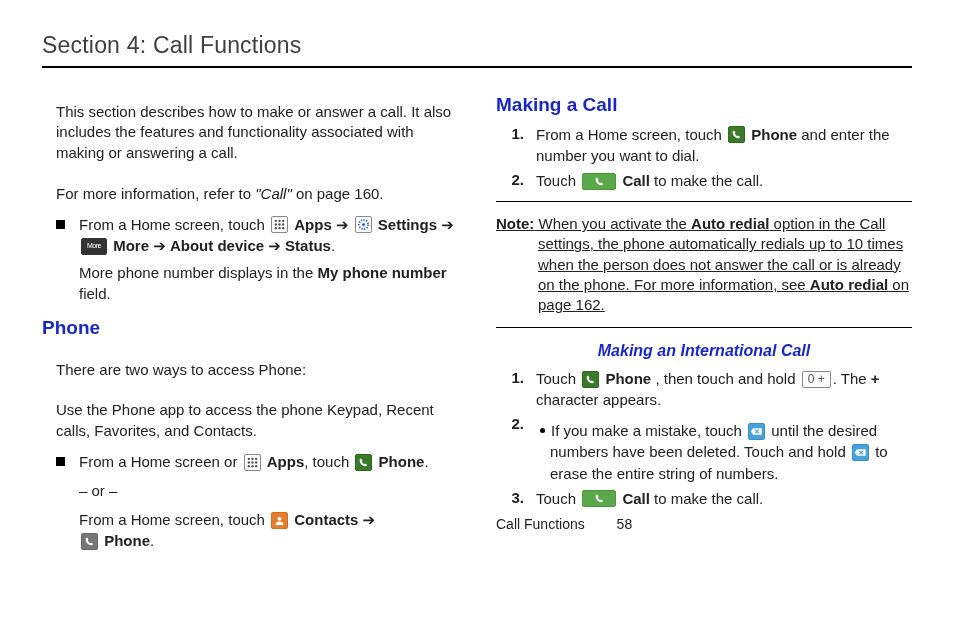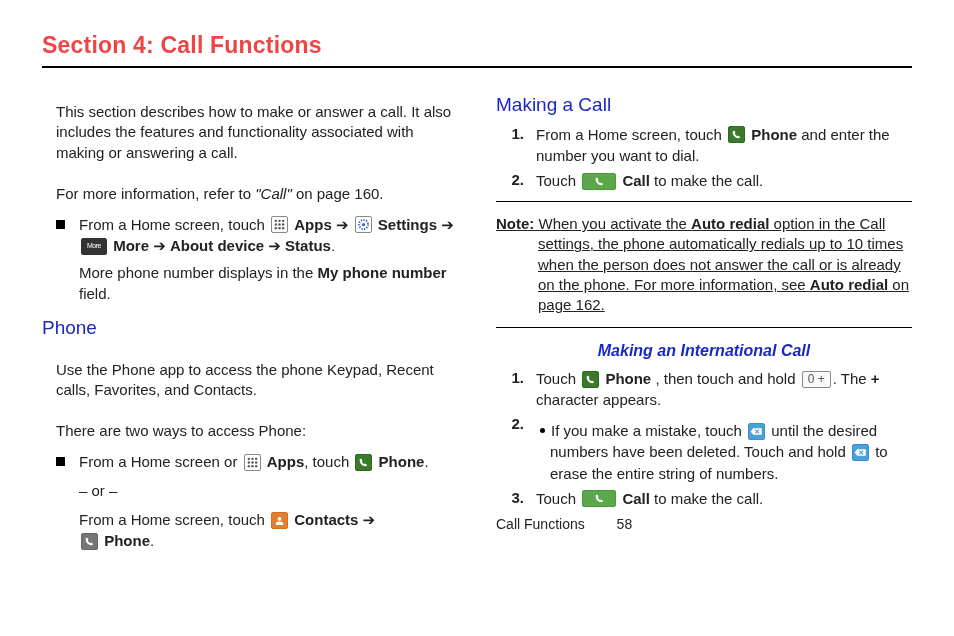--- a/index.html
+++ b/index.html
@@ -7,42 +7,42 @@
     width: 954px;
     height: 636px;
     background: #fff;
     font-family: Arial, Helvetica, sans-serif;
     font-size: 15px;
     color: #222;
     padding: 30px 42px 18px 42px;
     line-height: 1.35;
   }
   .section-title {
-    color: #ef4444;
+    color: #404040;
     font-size: 23px;
-    font-weight: bold;
+    font-weight: normal;
     font-family: Arial, sans-serif;
     letter-spacing: 0.2px;
     margin-bottom: 5px;
   }
   .title-rule {
     border: none;
     border-top: 2px solid #000;
     margin-bottom: 14px;
   }
   .columns {
     display: flex;
     gap: 38px;
   }
   .col { width: 50%; }
   .body-p { margin: 20px 0 10px 14px; }
   .h2 {
     color: #1a28c2;
     font-size: 19px;
-    font-weight: normal;
+    font-weight: bold;
     margin: 10px 0 6px 0;
   }
   .h3 {
     color: #1a28c2;
     font-size: 16px;
     font-style: italic;
     font-weight: bold;
     margin: 12px 0 6px 0;
     text-align: center;
   }
@@ -169,22 +169,22 @@
         <span> ➔ </span>
         <b>About device</b>
         <span> ➔ </span>
         <b>Status</b><span>.</span>
         <div style="height:6px"></div>
         <span>More phone number displays in the </span><b>My phone number</b><span> field.</span>
       </div>
     </div>
 
     <div class="h2">Phone</div>
+    <p class="body-p">There are two ways to access Phone:</p>
     <p class="body-p">Use the Phone app to access the phone Keypad, Recent calls, Favorites, and Contacts.</p>
-    <p class="body-p">There are two ways to access Phone:</p>
 
     <div class="bullet-row">
       <div class="bullet"></div>
       <div class="flow">
         <span>From a Home screen or </span>
         <span class="icon-box">
             <svg width="11" height="11" viewBox="0 0 12 12">
               <g fill="#555">
                 <circle cx="2" cy="2" r="1.3"></circle>
                 <circle cx="6" cy="2" r="1.3"></circle>

